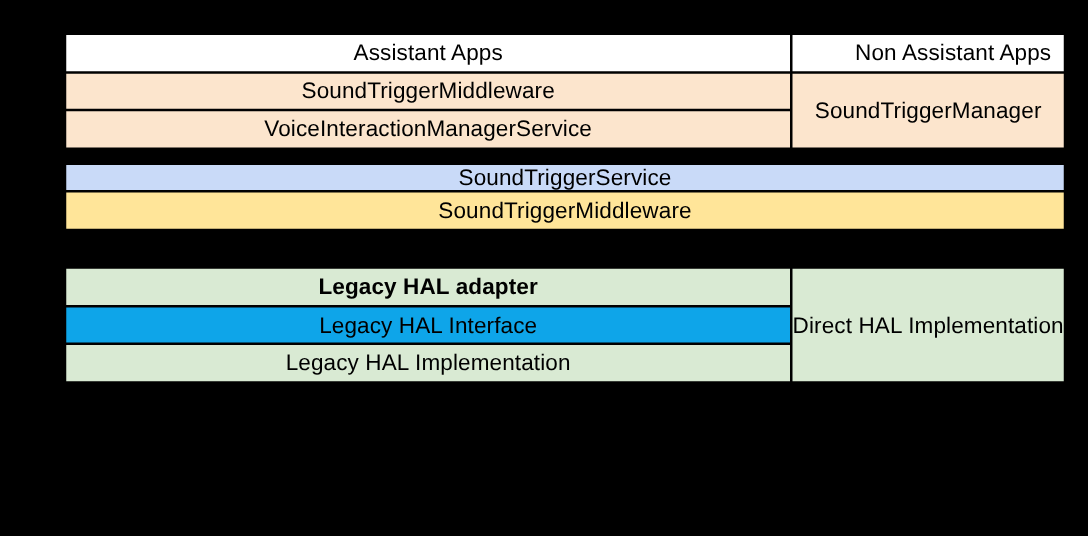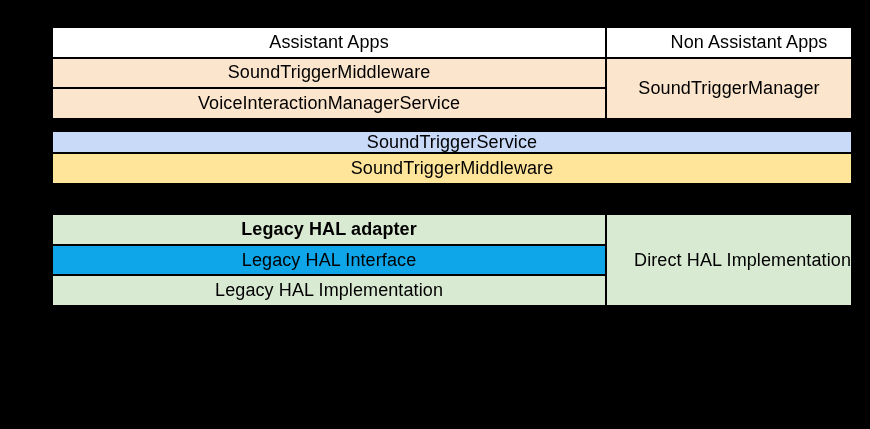--- a/index.html
+++ b/index.html
@@ -55,16 +55,16 @@
 
 <div class="stack-table" style="background: rgb(0, 0, 0);">
   <div class="cell pos-assistant" style="background: rgb(255, 255, 255);">Assistant Apps</div>
   <div class="cell pos-non-assistant" style="background: rgb(255, 255, 255);">Non Assistant Apps</div>
   <div class="cell pos-vis" style="background: rgb(252, 229, 205);">SoundTriggerMiddleware</div>
   <div class="cell pos-stm-manager" style="background: rgb(252, 229, 205);">SoundTriggerManager</div>
   <div class="cell pos-vims" style="background: rgb(252, 229, 205);">VoiceInteractionManagerService</div>
   <div class="cell pos-sts" style="background: rgb(201, 218, 248);">SoundTriggerService</div>
   <div class="cell pos-stmw" style="background: rgb(255, 229, 153);">SoundTriggerMiddleware</div>
   <div class="cell pos-legacy-adapter" style="background: rgb(217, 234, 211); font-weight: bold;">Legacy HAL adapter</div>
-  <div class="cell pos-direct-hal" style="background: rgb(217, 234, 211); padding-left: 27px;">Direct HAL Implementation</div>
+  <div class="cell pos-direct-hal" style="background: rgb(217, 234, 211);">Direct HAL Implementation</div>
   <div class="cell pos-legacy-interface" style="background: #0ea5e9;">Legacy HAL Interface</div>
   <div class="cell pos-legacy-impl" style="background: rgb(217, 234, 211);">Legacy HAL Implementation</div>
 </div>
 
 </body></html>

